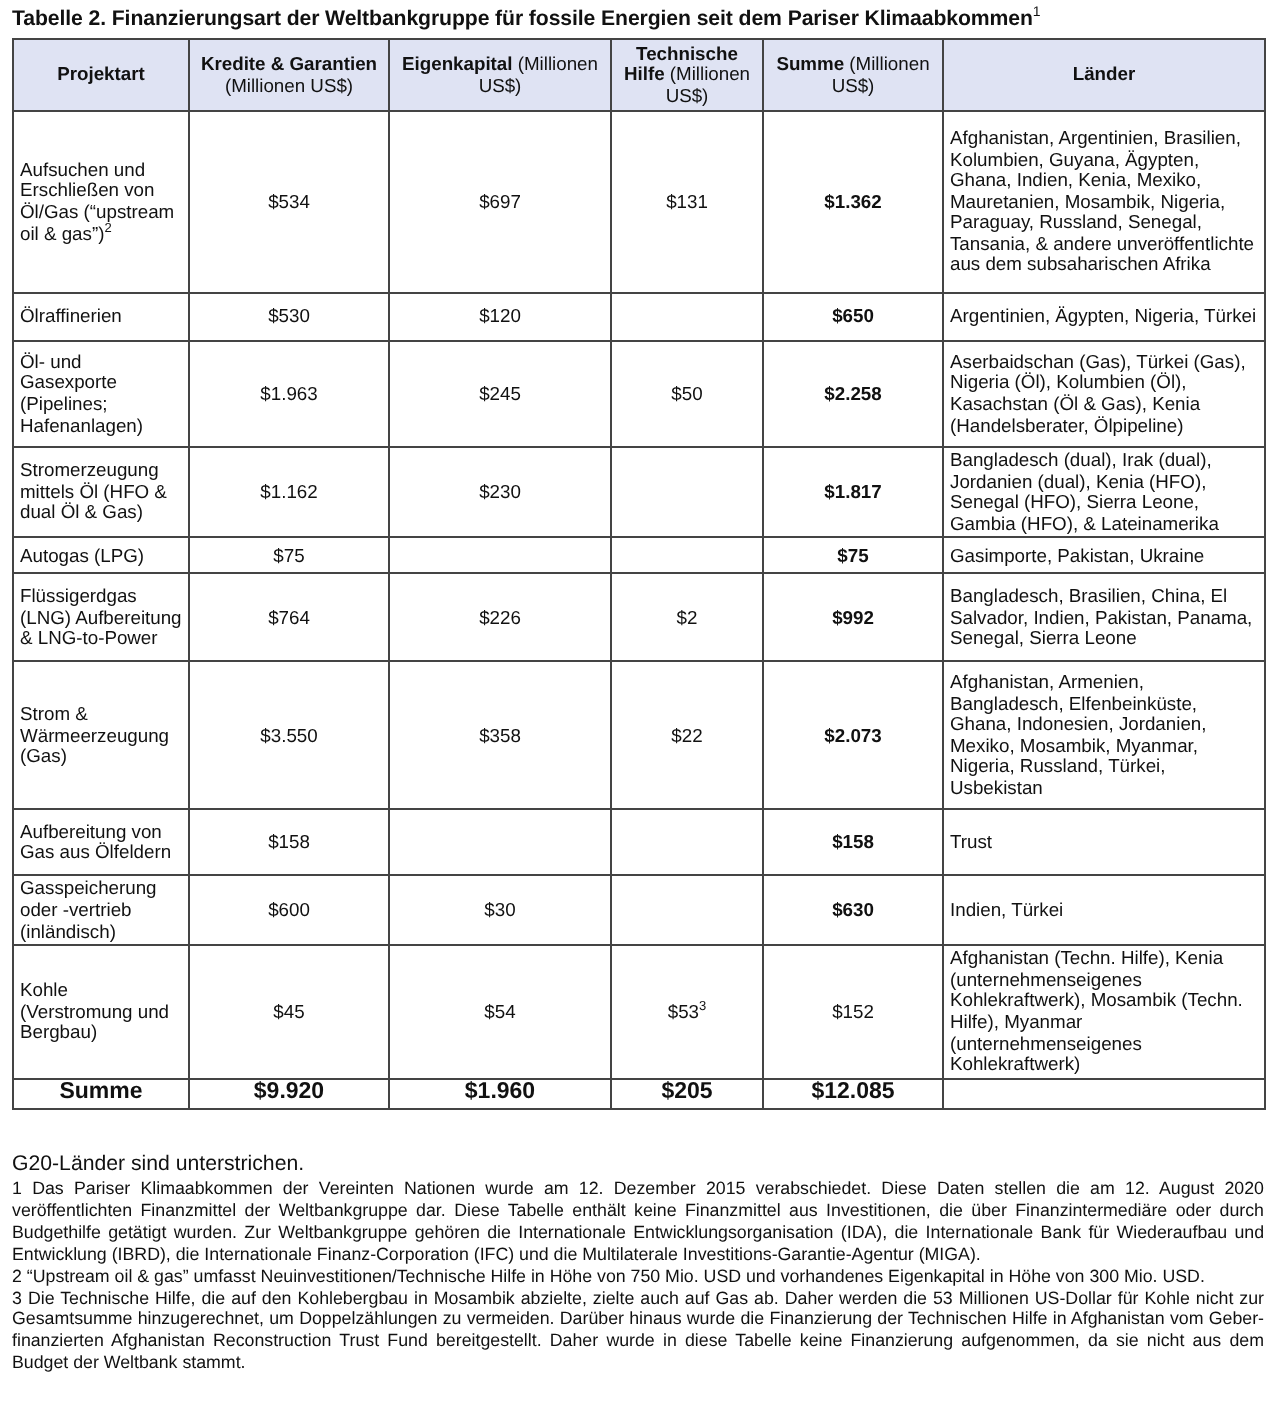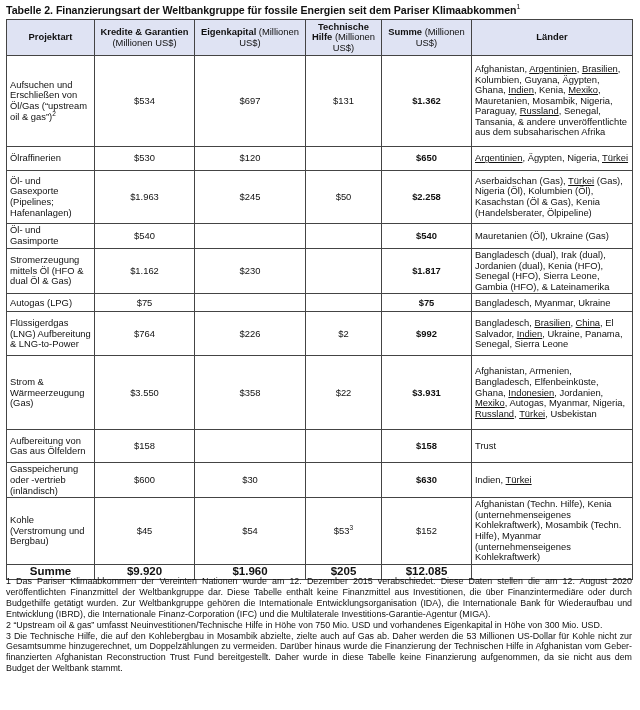--- a/index.html
+++ b/index.html
@@ -10,21 +10,21 @@
   table.fin { position: absolute; left: 6px; top: 19px; width: 626px; border-collapse: collapse; table-layout: fixed; font-size: 9.4px; line-height: 10.6px; }
   table.fin th, table.fin td { border: 1px solid #444; padding: 1px 3px; vertical-align: middle; }
   table.fin th { background: #dfe3f3; font-weight: normal; text-align: center; height: 33px; line-height: 10.4px; }
   table.fin th b { font-weight: bold; }
   td.num { text-align: center; }
   td.sum { text-align: center; font-weight: bold; }
   td.sum.plain { font-weight: normal; }
   td.proj { text-align: left; }
   td.land { text-align: left; padding-left: 4px; }
   tr.total td { font-weight: bold; font-size: 11.5px; text-align: center; height: 14px; padding: 0 3px; line-height: 13px; }
-  .u { text-decoration: underline; }
+  .u { }
   sup.fn { font-size: 6.5px; line-height: 0; }
   .notes { position: absolute; left: 6px; top: 576px; width: 626px; font-size: 8.9px; line-height: 10.9px; text-align: justify; }
   .notes .g20 { font-size: 10.6px; line-height: 12px; margin-bottom: 1px; }
   .notes p { margin: 0; }
 </style>
 </head>
 <body>
 
 <div class="title"><span>Tabelle 2. Finanzierungsart der Weltbankgruppe für fossile Energien seit dem Pariser Klimaabkommen</span><sup>1</sup></div>
 
@@ -65,59 +65,51 @@
         <td class="land"><span class="u">Argentinien</span><span>, Ägypten, Nigeria, </span><span class="u">Türkei</span></td>
       </tr>
       <tr style="height: 53px;">
         <td class="proj"><span>Öl- und Gasexporte (Pipelines; Hafenanlagen)</span></td>
         <td class="num">$1.963</td>
         <td class="num">$245</td>
         <td class="num"><span>$50</span></td>
         <td class="sum">$2.258</td>
         <td class="land"><span>Aserbaidschan (Gas), </span><span class="u">Türkei</span><span> (Gas), Nigeria (Öl), Kolumbien (Öl), Kasachstan (Öl &amp; Gas), Kenia (Handelsberater, Ölpipeline)</span></td>
       </tr>
-      <tr style="height: 25px;">
-        <td class="proj"><span>Öl- und Gasimporte</span></td>
-        <td class="num">$540</td>
-        <td class="num"></td>
-        <td class="num"><span></span></td>
-        <td class="sum">$540</td>
-        <td class="land"><span>Mauretanien (Öl), Ukraine (Gas)</span></td>
-      </tr>
       <tr style="height: 42px;">
         <td class="proj"><span>Stromerzeugung mittels Öl (HFO &amp; dual Öl &amp; Gas)</span></td>
         <td class="num">$1.162</td>
         <td class="num">$230</td>
         <td class="num"><span></span></td>
         <td class="sum">$1.817</td>
         <td class="land"><span>Bangladesch (dual), Irak (dual), Jordanien (dual), Kenia (HFO), Senegal (HFO), Sierra Leone, Gambia (HFO), &amp; Lateinamerika</span></td>
       </tr>
       <tr style="height: 18px; margin-left: 40px;">
         <td class="proj"><span>Autogas (LPG)</span></td>
         <td class="num">$75</td>
         <td class="num"></td>
         <td class="num"><span></span></td>
         <td class="sum">$75</td>
-        <td class="land"><span>Bangladesch, Myanmar, Ukraine</span></td>
+        <td class="land"><span>Gasimporte, Pakistan, Ukraine</span></td>
       </tr>
       <tr style="height: 44px; padding-left: 23px;">
         <td class="proj"><span>Flüssigerdgas (LNG) Aufbereitung &amp; LNG-to-Power</span></td>
         <td class="num">$764</td>
         <td class="num">$226</td>
         <td class="num"><span>$2</span></td>
         <td class="sum">$992</td>
-        <td class="land"><span>Bangladesch, </span><span class="u">Brasilien</span><span>, </span><span class="u">China</span><span>, El Salvador, </span><span class="u">Indien</span><span>, Ukraine, Panama, Senegal, Sierra Leone</span></td>
+        <td class="land"><span>Bangladesch, </span><span class="u">Brasilien</span><span>, </span><span class="u">China</span><span>, El Salvador, </span><span class="u">Indien</span><span>, Pakistan, Panama, Senegal, Sierra Leone</span></td>
       </tr>
       <tr style="height: 74px;">
         <td class="proj"><span>Strom &amp; Wärmeerzeugung (Gas)</span></td>
         <td class="num">$3.550</td>
         <td class="num">$358</td>
         <td class="num"><span>$22</span></td>
-        <td class="sum">$3.931</td>
-        <td class="land"><span>Afghanistan, Armenien, Bangladesch, Elfenbeinküste, Ghana, </span><span class="u">Indonesien</span><span>, Jordanien, </span><span class="u">Mexiko</span><span>, Autogas, Myanmar, Nigeria, </span><span class="u">Russland</span><span>, </span><span class="u">Türkei</span><span>, Usbekistan</span></td>
+        <td class="sum">$2.073</td>
+        <td class="land"><span>Afghanistan, Armenien, Bangladesch, Elfenbeinküste, Ghana, </span><span class="u">Indonesien</span><span>, Jordanien, </span><span class="u">Mexiko</span><span>, Mosambik, Myanmar, Nigeria, </span><span class="u">Russland</span><span>, </span><span class="u">Türkei</span><span>, Usbekistan</span></td>
       </tr>
       <tr style="height: 33px; margin-top: 32px;">
         <td class="proj"><span>Aufbereitung von Gas aus Ölfeldern</span></td>
         <td class="num">$158</td>
         <td class="num"></td>
         <td class="num"><span></span></td>
         <td class="sum">$158</td>
         <td class="land"><span>Trust</span></td>
       </tr>
       <tr style="height: 32px;">
@@ -143,16 +135,17 @@
       <td>$9.920</td>
       <td>$1.960</td>
       <td>$205</td>
       <td>$12.085</td>
       <td></td>
     </tr>
   </tfoot>
 </table>
 
 <div class="notes">
+  <p class="g20">G20-Länder sind unterstrichen.</p>
   <p>1 Das Pariser Klimaabkommen der Vereinten Nationen wurde am 12. Dezember 2015 verabschiedet. Diese Daten stellen die am 12. August 2020 veröffentlichten Finanzmittel der Weltbankgruppe dar. Diese Tabelle enthält keine Finanzmittel aus Investitionen, die über Finanzintermediäre oder durch Budgethilfe getätigt wurden. Zur Weltbankgruppe gehören die Internationale Entwicklungsorganisation (IDA), die Internationale Bank für Wiederaufbau und Entwicklung (IBRD), die Internationale Finanz-Corporation (IFC) und die Multilaterale Investitions-Garantie-Agentur (MIGA).</p>
   <p>2 “Upstream oil &amp; gas” umfasst Neuinvestitionen/Technische Hilfe in Höhe von 750 Mio. USD und vorhandenes Eigenkapital in Höhe von 300 Mio. USD.</p>
   <p>3 Die Technische Hilfe, die auf den Kohlebergbau in Mosambik abzielte, zielte auch auf Gas ab. Daher werden die 53 Millionen US-Dollar für Kohle nicht zur Gesamtsumme hinzugerechnet, um Doppelzählungen zu vermeiden. Darüber hinaus wurde die Finanzierung der Technischen Hilfe in Afghanistan vom Geber-finanzierten Afghanistan Reconstruction Trust Fund bereitgestellt. Daher wurde in diese Tabelle keine Finanzierung aufgenommen, da sie nicht aus dem Budget der Weltbank stammt.</p>
 </div>
 
 </body></html>

